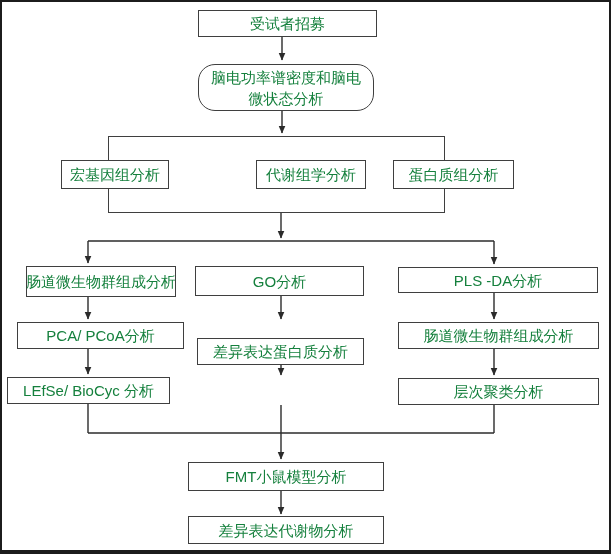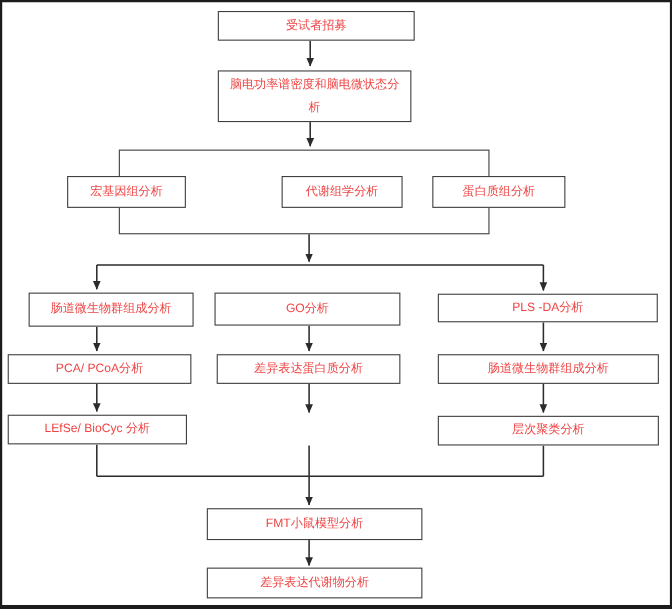--- a/index.html
+++ b/index.html
@@ -13,36 +13,36 @@
     overflow:hidden;
     font-family:"Liberation Sans","DejaVu Sans",sans-serif;
   }
   .edges-svg{position:absolute;left:0;top:0;z-index:1;}
   .group-frame{
     position:absolute;left:106px;top:134px;width:337px;height:77px;
     border:1.5px solid #3f3f3f;background:transparent;z-index:2;box-sizing:border-box;
   }
   .box{
     position:absolute;z-index:3;box-sizing:border-box;
-    border:1.5px solid #3f3f3f;background:#ffffff;color:#ef4444;
+    border:1.5px solid #3f3f3f;background:#ffffff;color:#15803d;
     display:flex;align-items:center;justify-content:center;
-    font-size:11px;white-space:nowrap;line-height:1;
+    font-size:15px;white-space:nowrap;line-height:1;
   }
-  .box.wrap{white-space:normal;text-align:center;line-height:21px;padding:0 8px;}
+  .box.wrap{white-space:normal;text-align:center;line-height:21px;padding:0 8px;border-radius:17px;}
   
   .b1 {left:196px;top:8px;  width:179px;height:27px;}
   .b2 {left:196px;top:62px; width:176px;height:47px;}
   .b3 {left:59px; top:158px;width:108px;height:29px;}
   .b4 {left:226px;top:158px;width:110px;height:29px;margin-left:28px;}
   .b5 {left:391px;top:158px;width:121px;height:29px;}
   .b6 {left:24px;  top:264px;width:150px;height:31px;}
   .b7 {left:193px;top:264px;width:169px;height:30px;}
   .b8 {left:396px;top:265px;width:200px;height:26px;}
-  .b9 {left:5px;  top:320px;width:167px;height:27px;}
-  .b10{left:195px;top:320px;width:167px;height:27px;}
+  .b9 {left:15px;  top:320px;width:167px;height:27px;}
+  .b10{left:195px;top:336px;width:167px;height:27px;}
   .b11{left:396px;top:320px;width:201px;height:27px;}
   .b12{left:5px;  top:375px;width:163px;height:27px;}
   .b13{left:194px;top:376px;width:167px;height:27px;}
   .b14{left:396px;top:376px;width:201px;height:27px;}
   .b15{left:186px;top:460px;width:196px;height:29px;}
   .b16{left:186px;top:514px;width:196px;height:28px;}
 </style>
 </head>
 <body>
 

